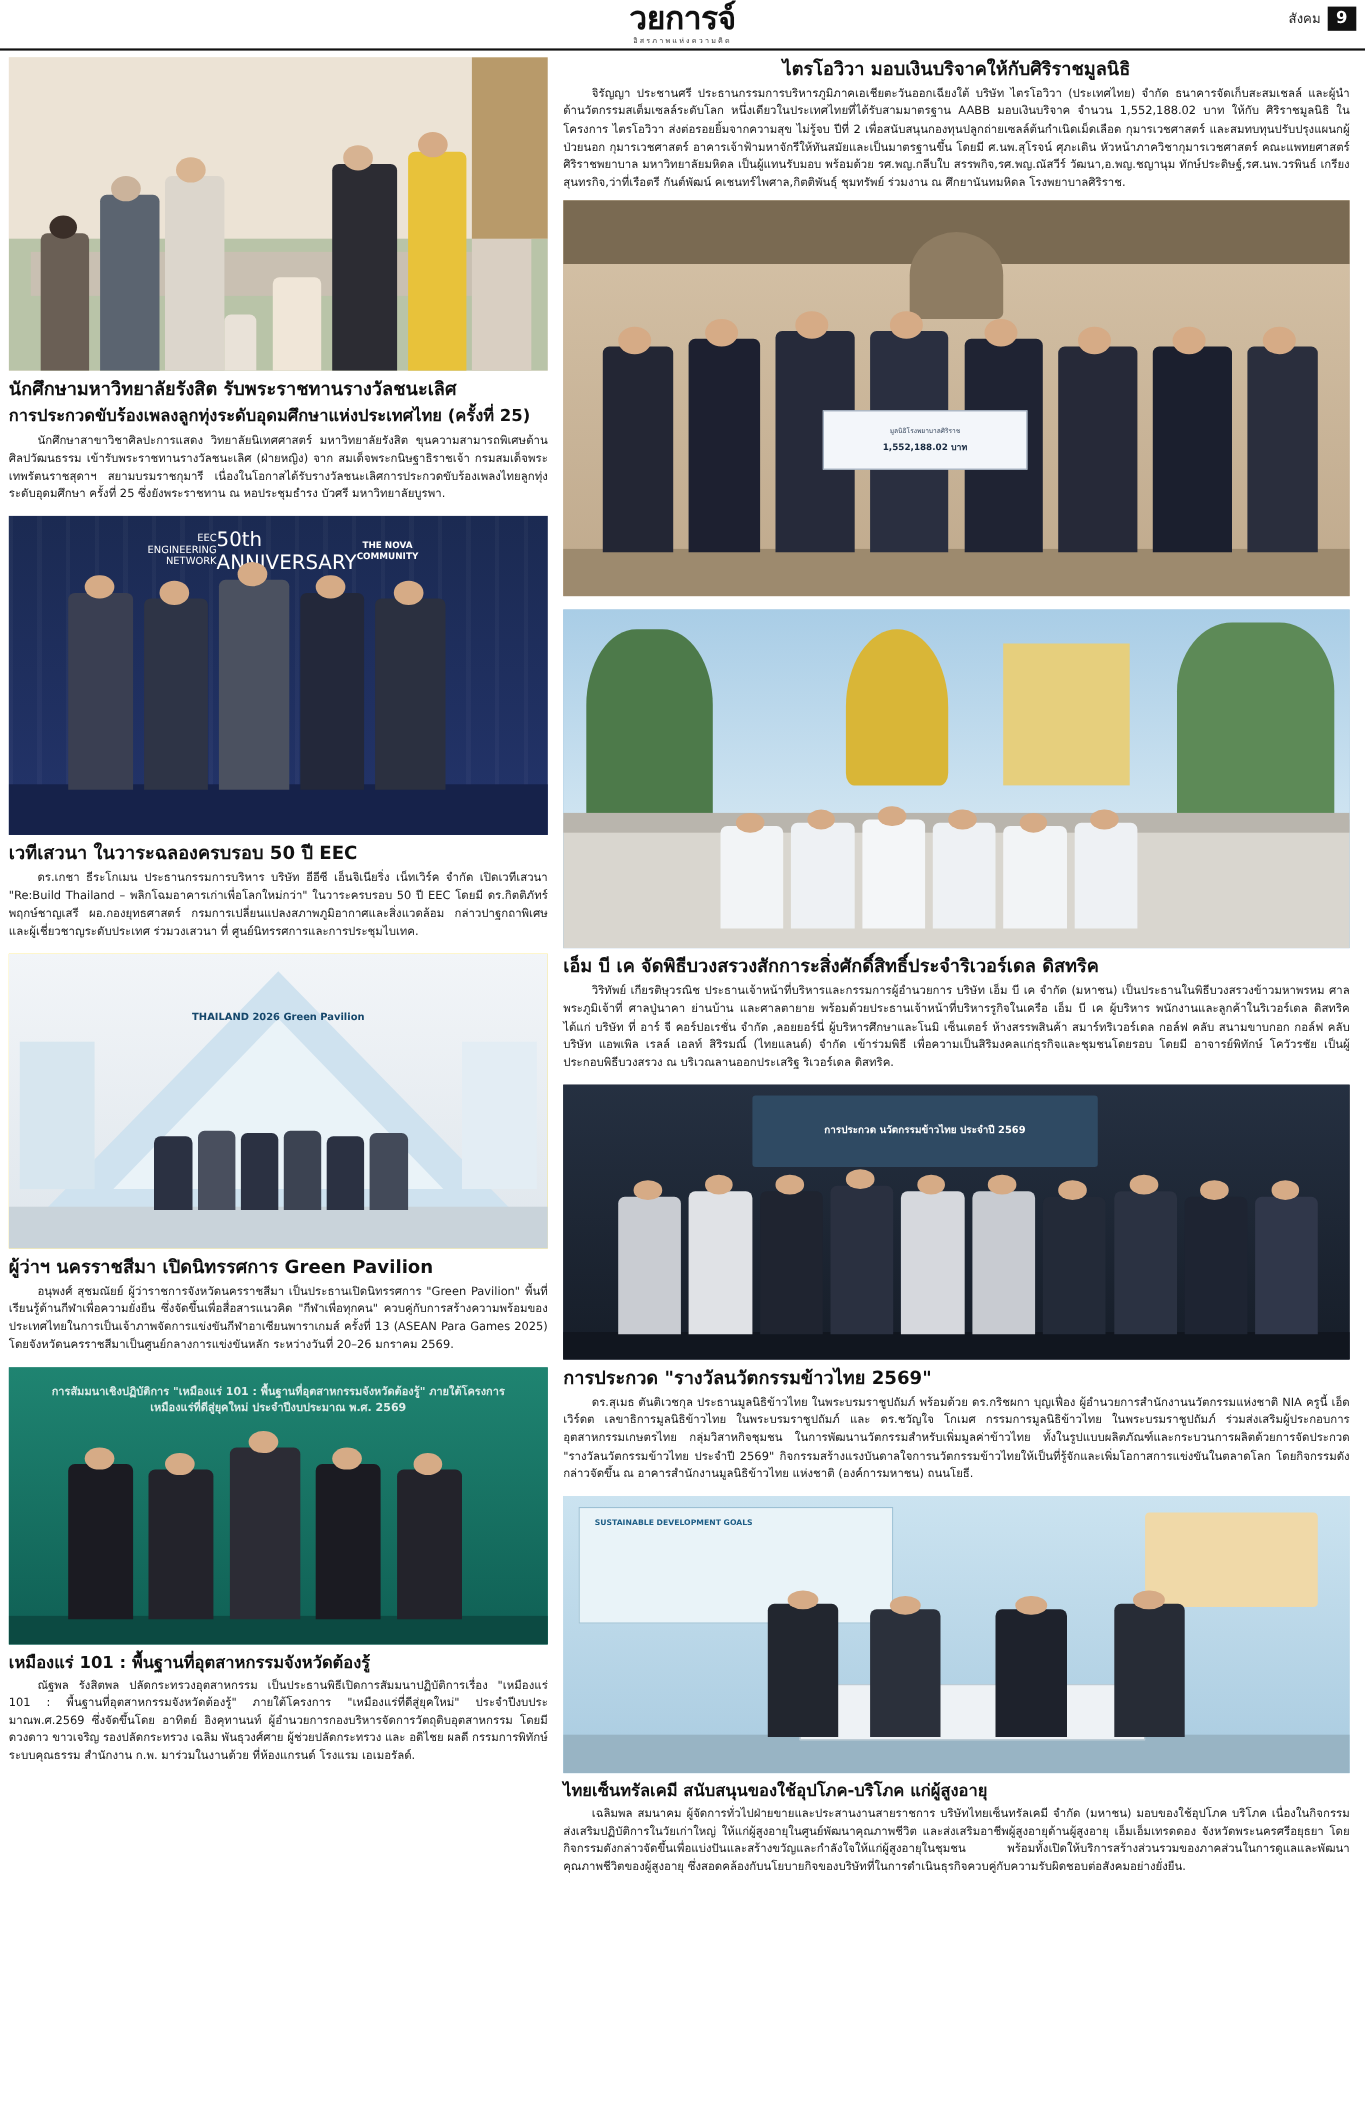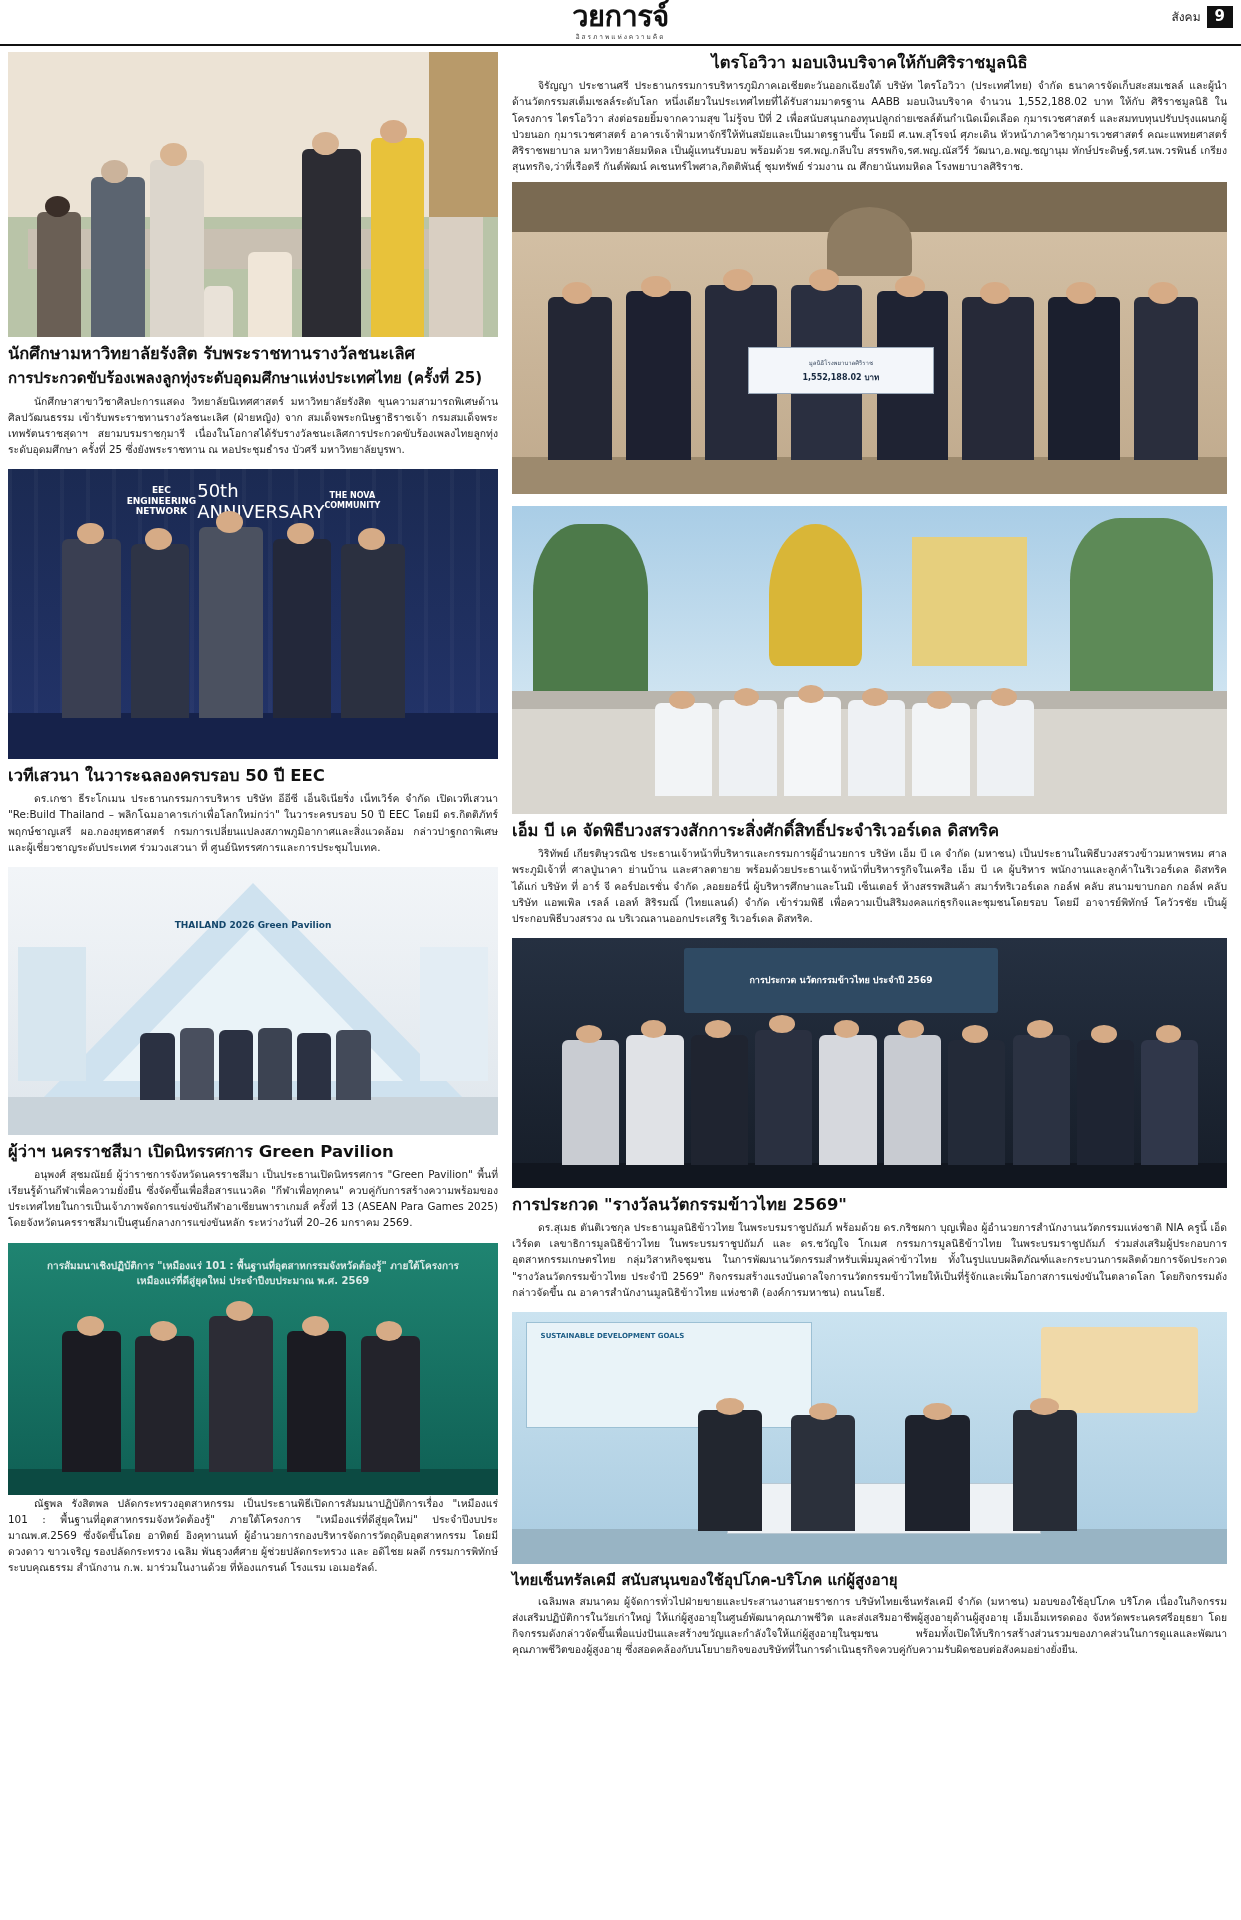--- a/index.html
+++ b/index.html
@@ -153,21 +153,21 @@
       <h2 class="headline">นักศึกษามหาวิทยาลัยรังสิต รับพระราชทานรางวัลชนะเลิศ</h2>
       <h3 class="subhead">การประกวดขับร้องเพลงลูกทุ่งระดับอุดมศึกษาแห่งประเทศไทย (ครั้งที่ 25)</h3>
       <p class="body indent">นักศึกษาสาขาวิชาศิลปะการแสดง วิทยาลัยนิเทศศาสตร์ มหาวิทยาลัยรังสิต ขุนความสามารถพิเศษด้านศิลปวัฒนธรรม เข้ารับพระราชทานรางวัลชนะเลิศ (ฝ่ายหญิง) จาก สมเด็จพระกนิษฐาธิราชเจ้า กรมสมเด็จพระเทพรัตนราชสุดาฯ สยามบรมราชกุมารี เนื่องในโอกาสได้รับรางวัลชนะเลิศการประกวดขับร้องเพลงไทยลูกทุ่งระดับอุดมศึกษา ครั้งที่ 25 ซึ่งยังพระราชทาน ณ หอประชุมธำรง บัวศรี มหาวิทยาลัยบูรพา.</p>
     </div>
 
     <div class="block">
       <div class="photo" style="height:290px;background:linear-gradient(#1b2a52,#23346b);">
         <div style="position:absolute;left:0;top:0;width:100%;height:100%;background:
              repeating-linear-gradient(90deg, rgba(255,255,255,0.03) 0 4px, rgba(0,0,0,0) 4px 26px);"></div>
         <div style="position:absolute;left:24%;top:5%;width:52%;height:12%;display:flex;align-items:center;justify-content:space-between;color:#fff;">
-          <div style="font-size:9px;font-weight:bold;text-align:center;line-height:1.2;">EEC ENGINEERING NETWORK</div>
+          <div style="font-size:9px;font-weight:normal;text-align:right;line-height:1.2;">EEC ENGINEERING NETWORK</div>
           <div style="font-size:18px;font-weight:normal;">50th ANNIVERSARY</div>
           <div style="font-size:8px;font-weight:bold;text-align:center;line-height:1.2;">THE NOVA COMMUNITY</div>
         </div>
         <div style="position:absolute;left:0;bottom:0;width:100%;height:16%;background:#16224a;"></div>
         <div class="person" style="left:11%;bottom:14%;width:12%;height:62%;background:#3a3f52;"></div>
         <div class="head" style="left:14%;bottom:74%;width:5.5%;height:7.5%;background:#d6ab86;"></div>
         <div class="person" style="left:25%;bottom:14%;width:12%;height:60%;background:#2e3446;"></div>
         <div class="head" style="left:28%;bottom:72%;width:5.5%;height:7.5%;background:#d6ab86;"></div>
         <div class="person" style="left:39%;bottom:14%;width:13%;height:66%;background:#4b5160;"></div>
         <div class="head" style="left:42.5%;bottom:78%;width:5.5%;height:7.5%;background:#d6ab86;"></div>
@@ -209,31 +209,32 @@
         <div class="head" style="left:14%;bottom:63%;width:5.5%;height:8%;background:#d6ab86;"></div>
         <div class="person" style="left:26%;bottom:9%;width:12%;height:54%;background:#23232b;"></div>
         <div class="head" style="left:29%;bottom:61%;width:5.5%;height:8%;background:#d6ab86;"></div>
         <div class="person" style="left:41%;bottom:9%;width:13%;height:62%;background:#2c2c35;"></div>
         <div class="head" style="left:44.5%;bottom:69%;width:5.5%;height:8%;background:#d6ab86;"></div>
         <div class="person" style="left:57%;bottom:9%;width:12%;height:56%;background:#1b1b22;"></div>
         <div class="head" style="left:60%;bottom:63%;width:5.5%;height:8%;background:#d6ab86;"></div>
         <div class="person" style="left:72%;bottom:9%;width:12%;height:54%;background:#23232b;"></div>
         <div class="head" style="left:75%;bottom:61%;width:5.5%;height:8%;background:#d6ab86;"></div>
       </div>
+      <h2 class="headline small">เหมืองแร่ 101 : พื้นฐานที่อุตสาหกรรมจังหวัดต้องรู้</h2>
       <p class="body indent">ณัฐพล รังสิตพล ปลัดกระทรวงอุตสาหกรรม เป็นประธานพิธีเปิดการสัมมนาปฏิบัติการเรื่อง "เหมืองแร่ 101 : พื้นฐานที่อุตสาหกรรมจังหวัดต้องรู้" ภายใต้โครงการ "เหมืองแร่ที่ดีสู่ยุคใหม่" ประจำปีงบประมาณพ.ศ.2569 ซึ่งจัดขึ้นโดย อาทิตย์ อิงคุทานนท์ ผู้อำนวยการกองบริหารจัดการวัตถุดิบอุตสาหกรรม โดยมี ดวงดาว ขาวเจริญ รองปลัดกระทรวง เฉลิม พันธุวงศ์ศาย ผู้ช่วยปลัดกระทรวง และ อดิไชย ผลดี กรรมการพิทักษ์ระบบคุณธรรม สำนักงาน ก.พ. มาร่วมในงานด้วย ที่ห้องแกรนด์ โรงแรม เอเมอรัลด์.</p>
     </div>
 
   </div>
 
   <div class="col-right">
 
     <div class="block">
       <h2 class="headline" style="margin-top:0;text-align:center;">ไตรโอวิวา มอบเงินบริจาคให้กับศิริราชมูลนิธิ</h2>
       <p class="body indent">จิรัญญา ประชานศรี ประธานกรรมการบริหารภูมิภาคเอเชียตะวันออกเฉียงใต้ บริษัท ไตรโอวิวา (ประเทศไทย) จำกัด ธนาคารจัดเก็บสะสมเชลล์ และผู้นำด้านวัตกรรมสเต็มเซลล์ระดับโลก หนึ่งเดียวในประเทศไทยที่ได้รับสามมาตรฐาน AABB มอบเงินบริจาค จำนวน 1,552,188.02 บาท ให้กับ ศิริราชมูลนิธิ ในโครงการ ไตรโอวิวา ส่งต่อรอยยิ้มจากความสุข ไม่รู้จบ ปีที่ 2 เพื่อสนับสนุนกองทุนปลูกถ่ายเซลล์ต้นกำเนิดเม็ดเลือด กุมารเวชศาสตร์ และสมทบทุนปรับปรุงแผนกผู้ป่วยนอก กุมารเวชศาสตร์ อาคารเจ้าฟ้ามหาจักรีให้ทันสมัยและเป็นมาตรฐานขึ้น โดยมี ศ.นพ.สุโรจน์ ศุภะเดิน หัวหน้าภาควิชากุมารเวชศาสตร์ คณะแพทยศาสตร์ศิริราชพยาบาล มหาวิทยาลัยมหิดล เป็นผู้แทนรับมอบ พร้อมด้วย รศ.พญ.กลีบใบ สรรพกิจ,รศ.พญ.ณัสวีร์ วัฒนา,อ.พญ.ชญานุม ทักษ์ประดิษฐ์,รศ.นพ.วรพินธ์ เกรียงสุนทรกิจ,ว่าที่เรือตรี กันต์พัฒน์ คเชนทร์ไพศาล,กิตติพันธุ์ ชุมทรัพย์ ร่วมงาน ณ ศึกยานันทมหิดล โรงพยาบาลศิริราช.</p>
-      <div class="photo" style="height:312px;margin-top:8px;background:#c8b49a;">
+      <div class="photo" style="height:360px;margin-top:8px;background:#c8b49a;">
         <div style="position:absolute;left:0;top:0;width:100%;height:100%;background:linear-gradient(#d6c3a8,#bfa98c);"></div>
         <div style="position:absolute;left:0;top:0;width:100%;height:16%;background:#7a6a52;"></div>
         <div style="position:absolute;left:44%;top:8%;width:12%;height:22%;background:#8e7c62;border-radius:50% 50% 6px 6px;"></div>
         <div style="position:absolute;left:0;bottom:0;width:100%;height:12%;background:#9d8a6e;"></div>
 
         <div class="person" style="left:5%;bottom:11%;width:9%;height:52%;background:#232634;"></div>
         <div class="head" style="left:7%;bottom:61%;width:4.2%;height:7%;background:#d6ab86;"></div>
         <div class="person" style="left:16%;bottom:11%;width:9%;height:54%;background:#1d2030;"></div>
         <div class="head" style="left:18%;bottom:63%;width:4.2%;height:7%;background:#d6ab86;"></div>
         <div class="person" style="left:27%;bottom:11%;width:10%;height:56%;background:#262a3a;"></div>

